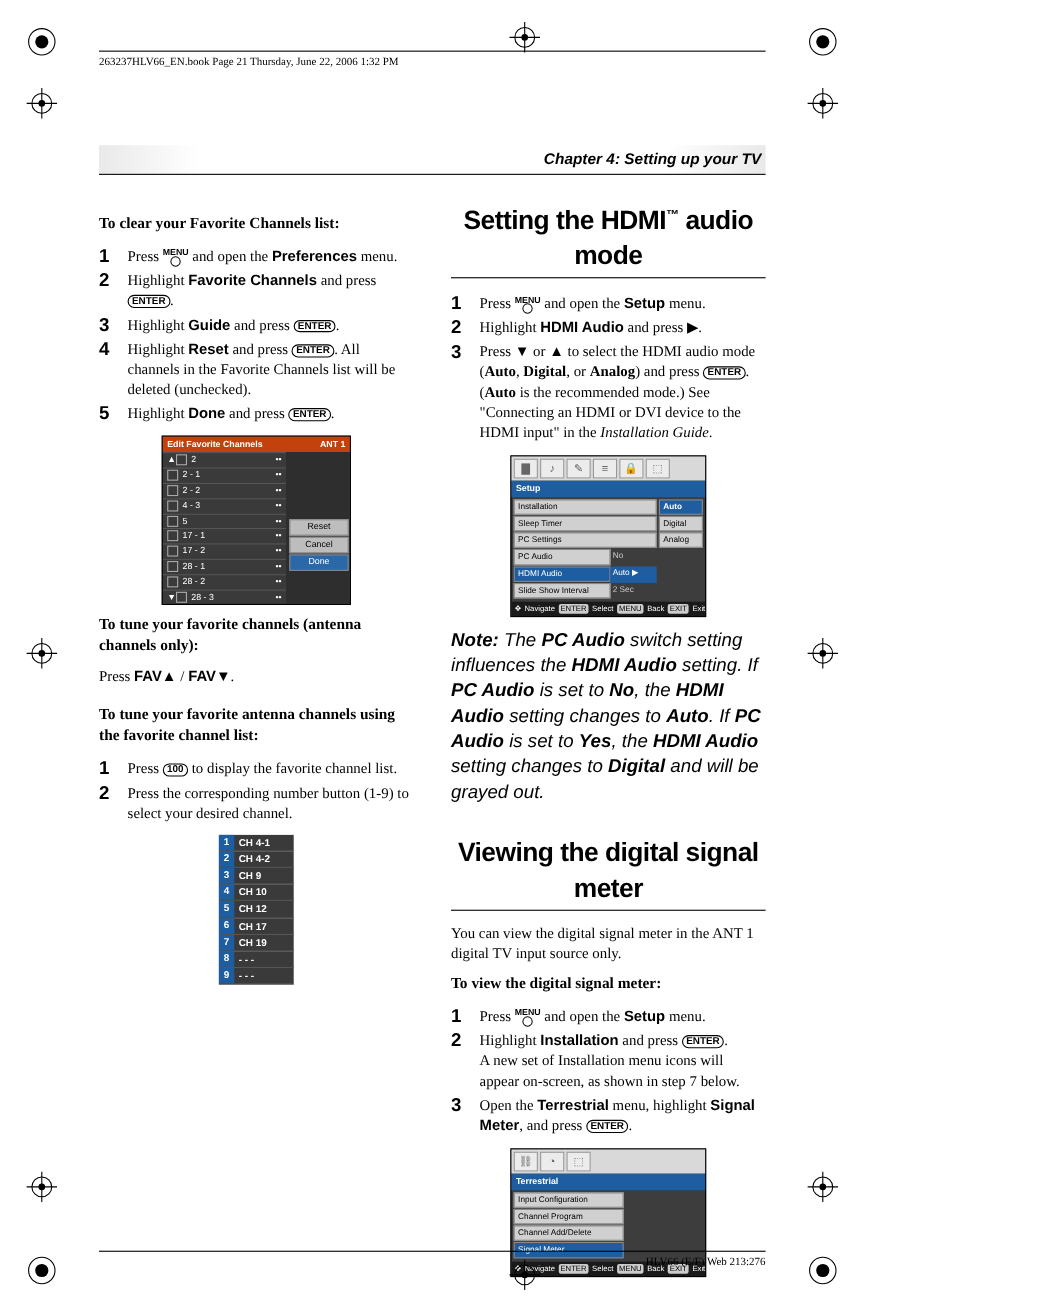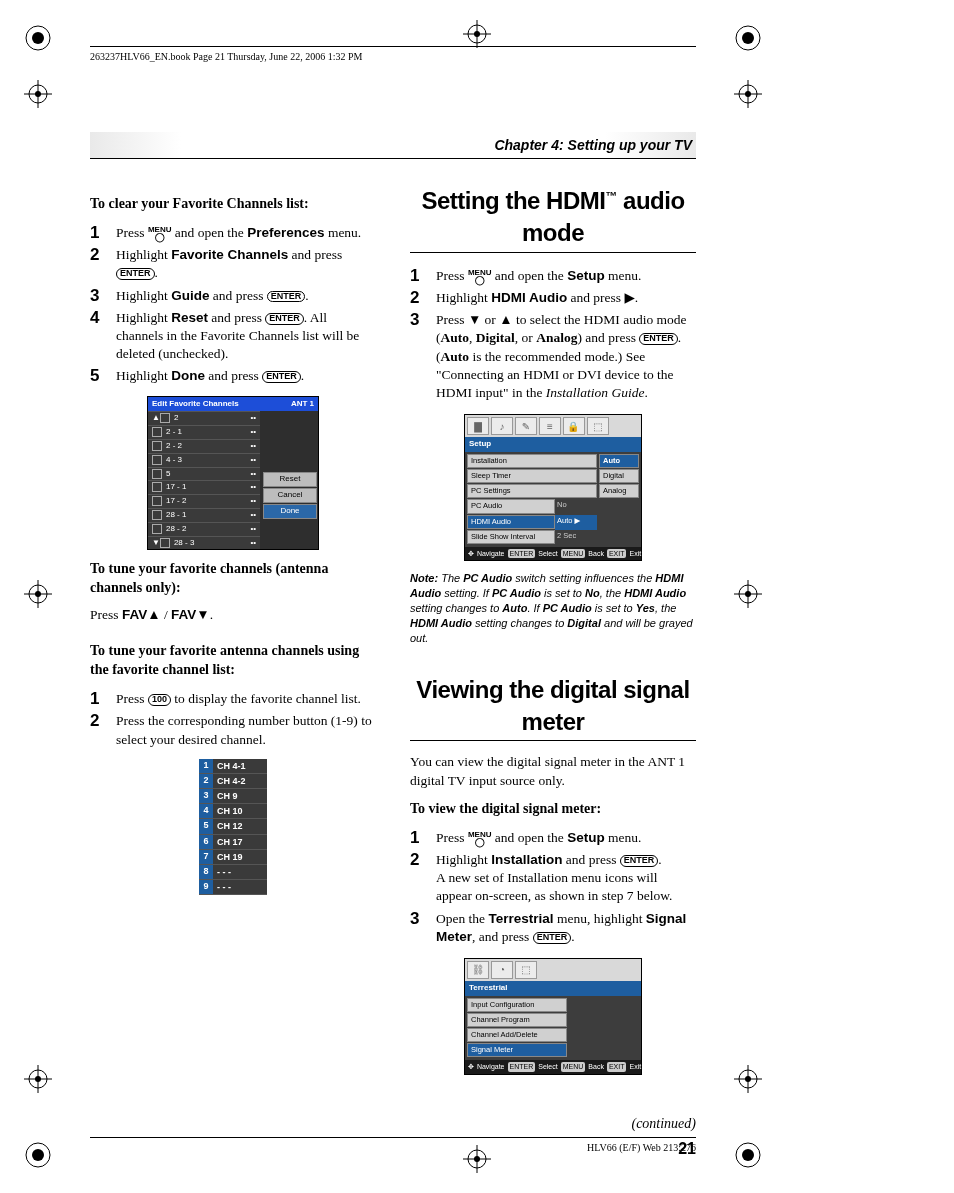--- a/index.html
+++ b/index.html
@@ -139,21 +139,21 @@
   .osd {
     margin: 8px auto 10px auto;
     background: #3a3a3a;
     color: #fff;
     font-family: Arial, Helvetica, sans-serif;
     font-size: 8px;
     border: 1px solid #000;
     width: 170px;
   }
   .osd .title {
-    background: #1d4ed8;
+    background: #c2410c;
     font-weight: bold;
     padding: 2px 4px;
     font-size: 8px;
     display: flex;
     justify-content: space-between;
   }
   .osd .row {
     display: flex;
     justify-content: space-between;
     padding: 1px 4px;
@@ -208,21 +208,21 @@
   .osd2 .side .opt { background:#d0d0d0; color:#000; padding:1px 3px; margin-bottom:1px; font-size:7.5px; border:1px solid #888; }
   .osd2 .side .opt.sel { background:#1e5ea0; color:#fff; font-weight:bold; }
   .osd2 .val { width:38px; font-size:7.5px; color:#ccc; padding:1px 2px; }
   .osd2 .mrow { display:flex; align-items:stretch; }
   .osd2 .foot { background:#1a1a1a; padding:2px 3px; font-size:7px; display:flex; gap:3px; align-items:center; }
   .osd2 .foot .k { background:#ccc; color:#000; padding:0 2px; border-radius:2px; }
 
   .note {
     font-style: italic;
     font-family: Arial, Helvetica, sans-serif;
-    font-size: 11px;
+    font-size: 17px;
     line-height: 1.35;
     margin-top: 6px;
   }
   .note .nb { font-weight: bold; font-style: italic; }
   .note .sb { font-weight: bold; }
 
   .continued {
     text-align: right;
     font-style: italic;
     margin-top: 40px;

